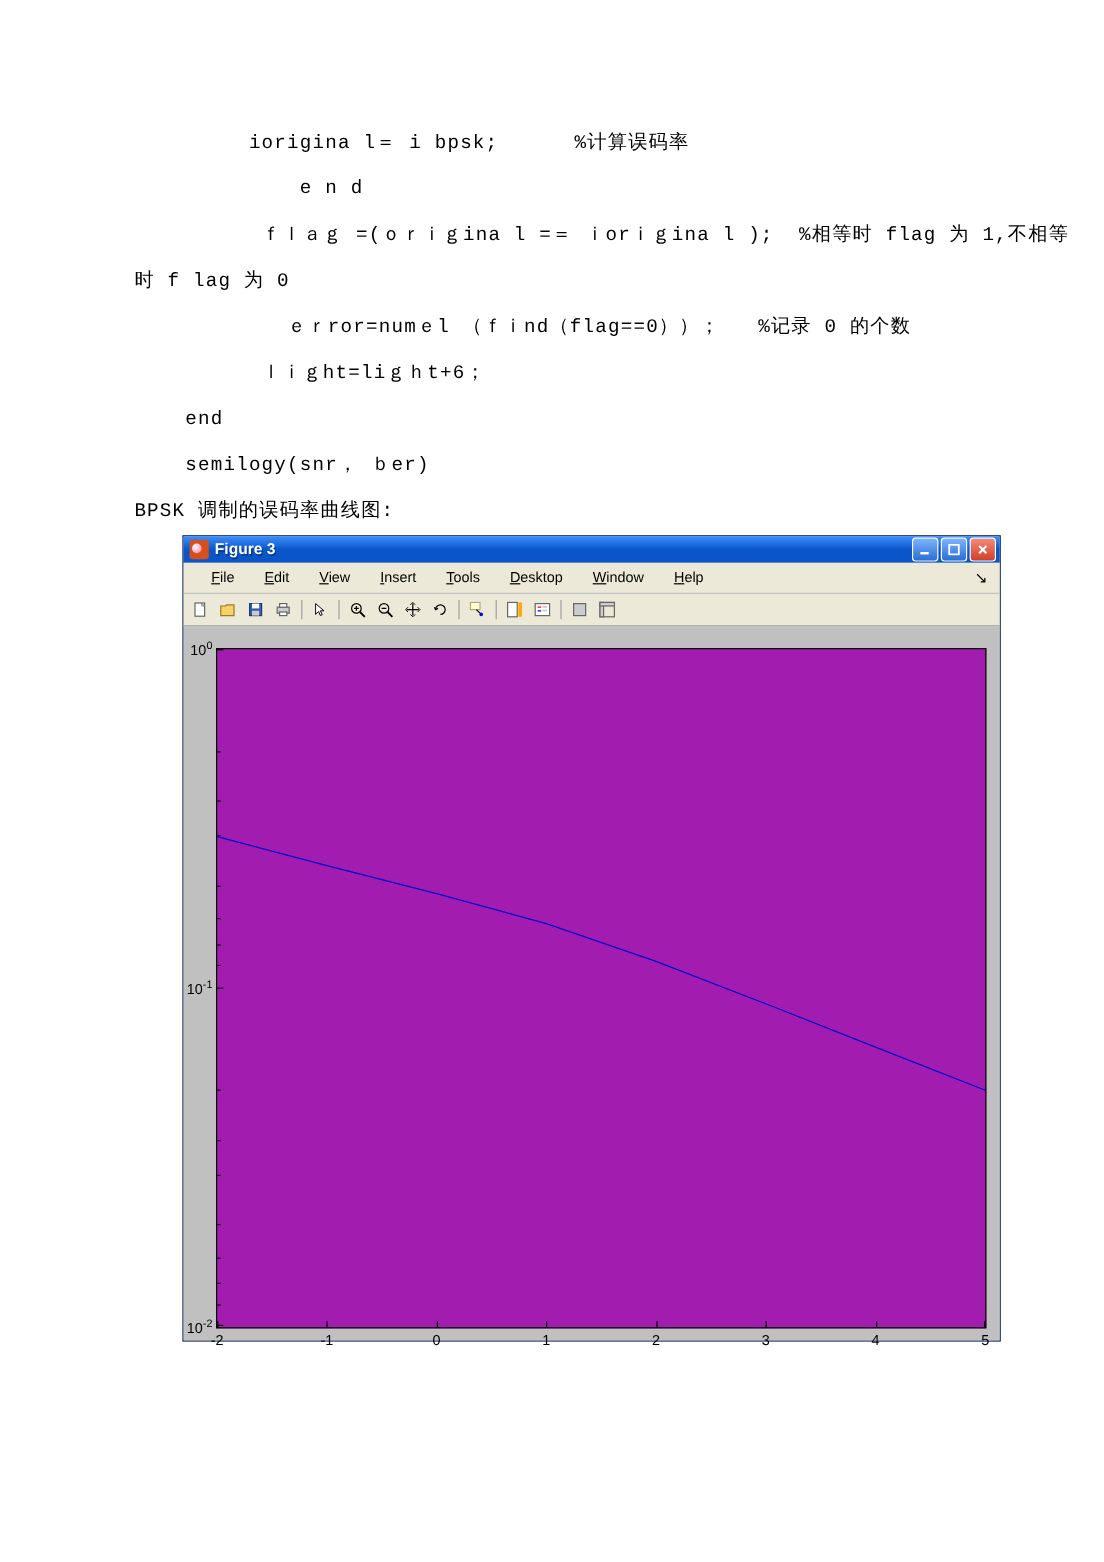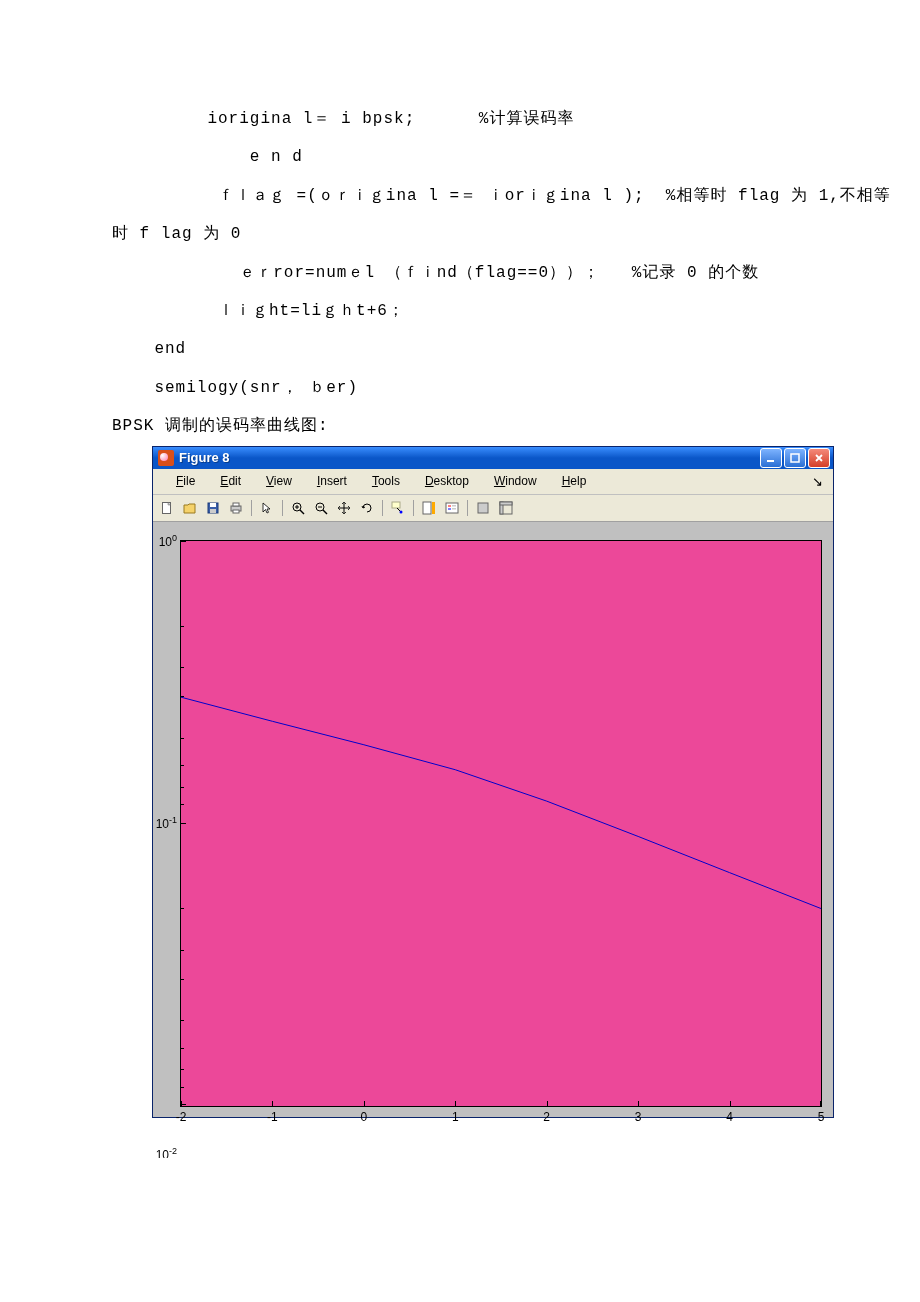--- a/index.html
+++ b/index.html
@@ -137,21 +137,21 @@
   margin: 0 2px;
 }
 .plot-area {
   background: #c0c0c0;
   padding: 18px 12px 10px 12px;
 }
 .axes {
   position: relative;
   width: 640px;
   height: 565px;
-  background: #ec4899;
+  background: #a21caf;
   border: 1px solid #000;
   margin-left: 15px;
 }
 .ytick {
   position: absolute;
   right: 100%;
   transform: translateY(-50%);
   font-size: 12px;
   font-family: Arial, Helvetica, sans-serif;
   padding-right: 4px;
@@ -196,21 +196,21 @@
   <p class="code-line">时 f lag 为 0</p>
   <p class="code-line">            ｅｒror=numｅl （ｆｉnd（flag==0））；   %记录 0 的个数</p>
   <p class="code-line">          ｌｉｇht=liｇｈt+6；</p>
   <p class="code-line">    end</p>
   <p class="code-line">    semilogy(snr， ｂer)</p>
   <p class="caption">    BPSK 调制的误码率曲线图:</p>
 
   <div class="figure-window">
     <div class="titlebar">
       <div class="titlebar-icon"></div>
-      <span class="titlebar-text">Figure 8</span>
+      <span class="titlebar-text">Figure 3</span>
       <div class="title-buttons">
         <div class="title-btn btn-min">
           <svg width="10" height="10">
               <rect x="1" y="7" width="7" height="2" fill="#fff"></rect>
             </svg>
         </div>
         <div class="title-btn btn-max">
           <svg width="10" height="10">
               <rect x="1" y="1" width="8" height="8" fill="none" stroke="#fff" stroke-width="1.5"></rect>
             </svg>
@@ -333,21 +333,21 @@
             <rect x="1" y="1" width="12" height="3" fill="#ccc" stroke="#666"></rect>
           </svg>
       </div>
     </div>
 
     <div class="plot-area">
       <div class="axes">
 
         <span class="ytick" style="top:0%;">10<sup>0</sup></span>
         <span class="ytick" style="top:50%;">10<sup>-1</sup></span>
-        <span class="ytick" style="top:100%;margin-top:48px;">10<sup>-2</sup></span>
+        <span class="ytick" style="top:100%;">10<sup>-2</sup></span>
         <div class="tick-mark-y" style="top:0%"></div>
         <div class="tick-mark-y" style="top:50%"></div>
         <div class="tick-mark-y" style="top:99.8%"></div>
 
         <div class="tick-mark-y minor" style="top:15.05%"></div>
         <div class="tick-mark-y minor" style="top:22.47%"></div>
         <div class="tick-mark-y minor" style="top:27.53%"></div>
         <div class="tick-mark-y minor" style="top:34.95%"></div>
         <div class="tick-mark-y minor" style="top:39.79%"></div>
         <div class="tick-mark-y minor" style="top:43.57%"></div>

